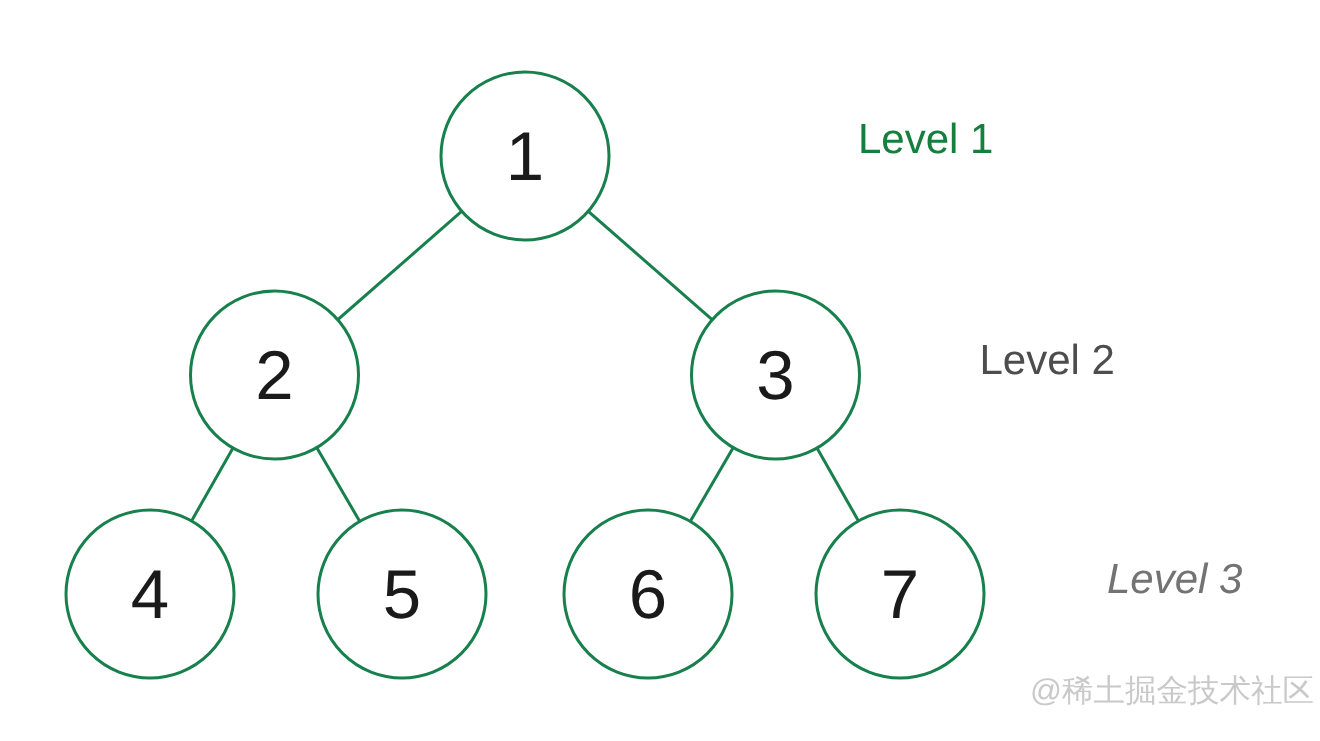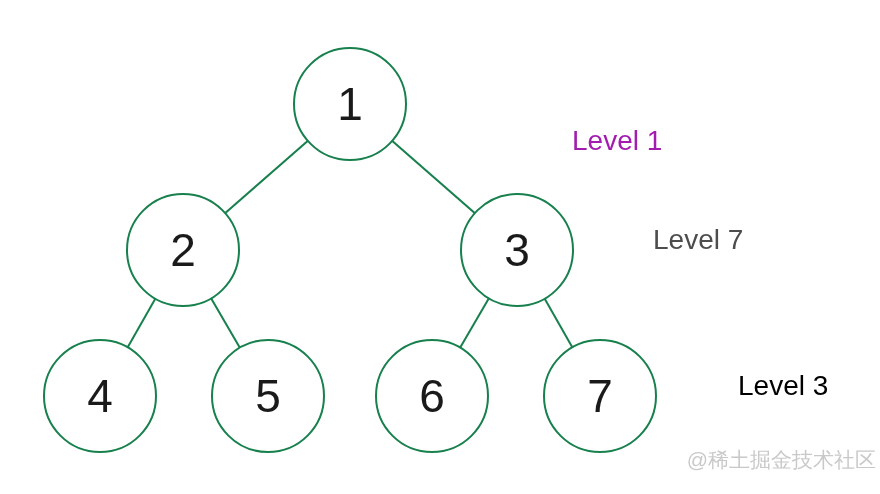--- a/index.html
+++ b/index.html
@@ -73,18 +73,18 @@
       <g>
         <circle cx="432" cy="396" r="56" fill="#ffffff" stroke="#17804d" stroke-width="2"></circle>
         <text x="432" y="396" text-anchor="middle" dominant-baseline="central" class="node-num" fill="#1a1a1a">6</text>
       </g>
       <g>
         <circle cx="600" cy="396" r="56" fill="#ffffff" stroke="#17804d" stroke-width="2"></circle>
         <text x="600" y="396" text-anchor="middle" dominant-baseline="central" class="node-num" fill="#1a1a1a">7</text>
       </g>
     </svg>
   <div id="level-labels">
-      <div class="level-label" style="left: 572px; top: 77px; color: #a21caf; margin-top: 48px;">Level 1</div>
-      <div class="level-label" style="left: 653px; top: 224px; color: rgb(77, 77, 77);">Level 7</div>
-      <div class="level-label" style="left: 738px; top: 370px; color: #000000;">Level 3</div>
+      <div class="level-label" style="left: 572px; top: 77px; color: #15803d;">Level 1</div>
+      <div class="level-label" style="left: 653px; top: 224px; color: rgb(77, 77, 77);">Level 2</div>
+      <div class="level-label" style="left: 738px; top: 370px; color: #737373; font-style: italic;">Level 3</div>
     </div>
   <div class="watermark" style="color: rgb(201, 201, 201);">@稀土掘金技术社区</div>
 </div>
 
 </body></html>

